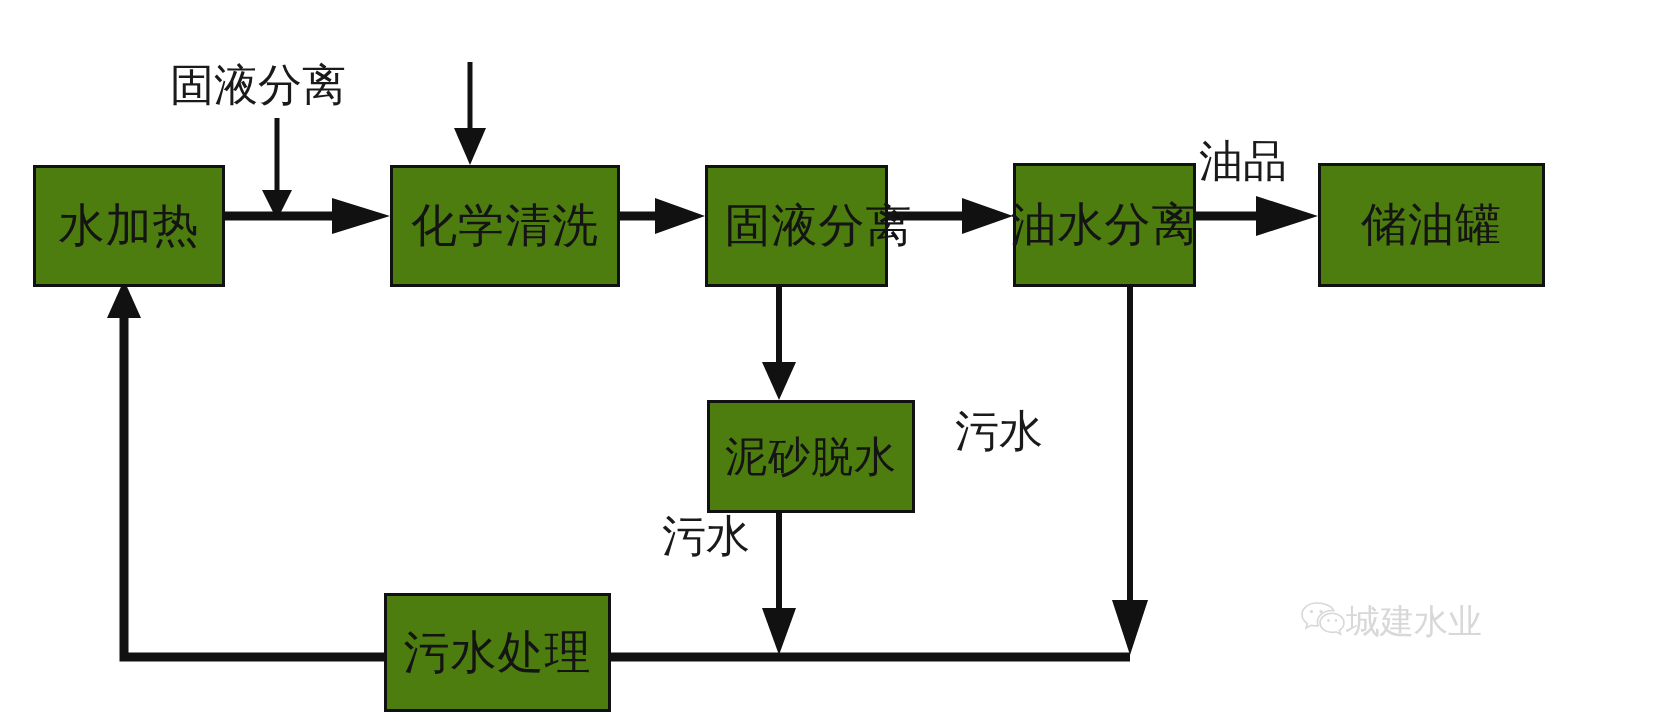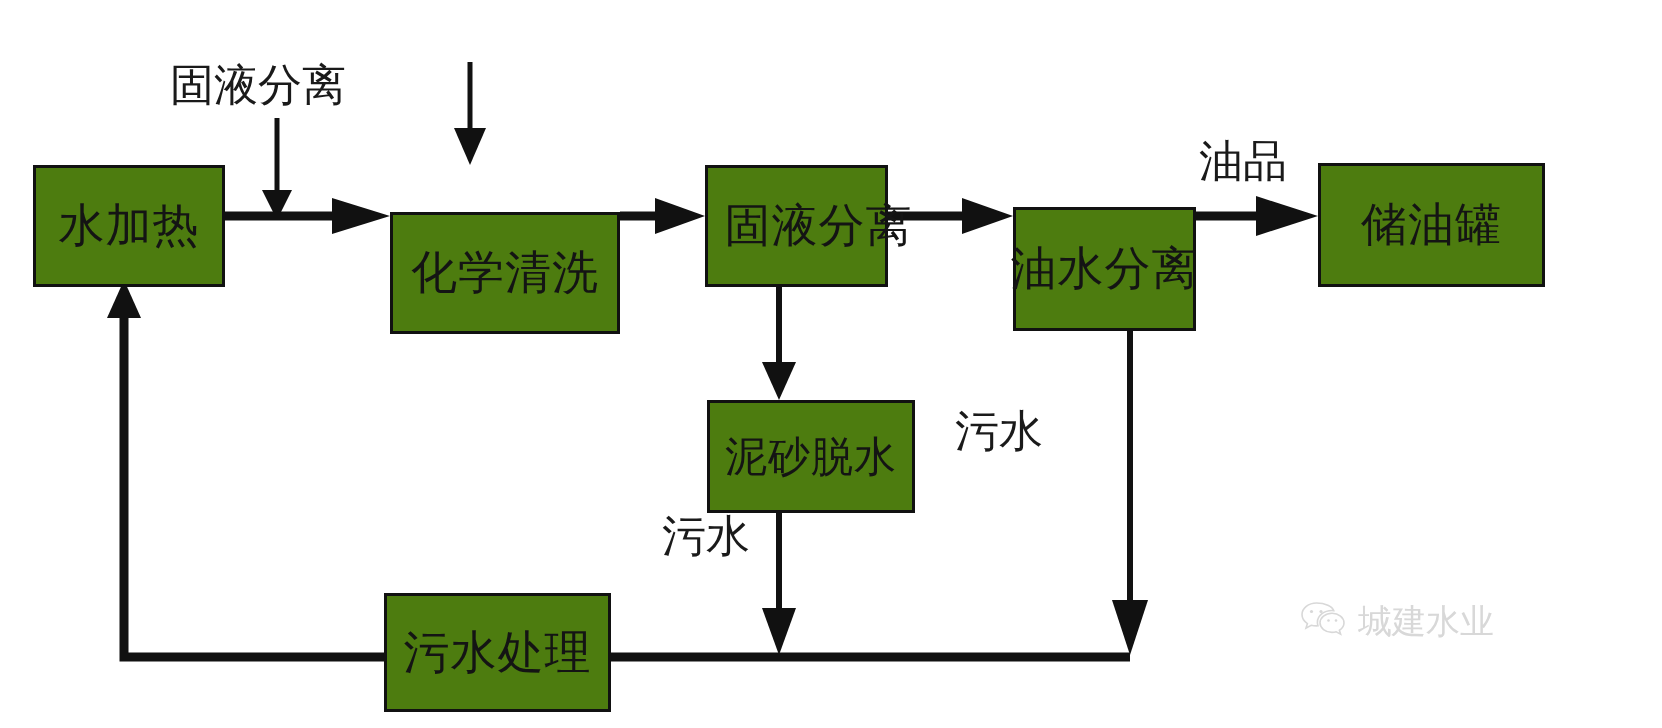--- a/index.html
+++ b/index.html
@@ -42,21 +42,21 @@
     position: absolute;
     color: #1a1a1a;
     font-size: 44px;
     line-height: 1;
     white-space: nowrap;
   }
   .watermark {
     position: absolute;
     display: flex;
     align-items: center;
-    gap: 12px;
+    gap: 0;
     color: #d8d8d8;
     font-size: 34px;
     line-height: 1;
     white-space: nowrap;
     user-select: none;
   }
   .wm-logo { display: block; }
 </style>
 </head>
 <body>
@@ -126,29 +126,29 @@
     <g>
       <path d="M398,657 L124,657 L124,310" stroke="#111111" stroke-width="9" fill="none"></path>
       <path d="M107,318 L141,318 L124,280 z" fill="#111111"></path>
     </g>
   </svg>
 
   <div class="node-box" style="left:33px; top:165px; width:192px; height:122px;">
     <span>水加热</span>
   </div>
 
-  <div class="node-box" style="left:390px; top:165px; width:230px; height:122px;margin-top:47px;">
+  <div class="node-box" style="left:390px; top:165px; width:230px; height:122px;">
     <span>化学清洗</span>
   </div>
 
   <div class="node-box" style="left:705px; top:165px; width:183px; height:122px;padding-left:44px;">
     <span>固液分离</span>
   </div>
 
-  <div class="node-box" style="left:1013px; top:163px; width:183px; height:124px;margin-top:44px;">
+  <div class="node-box" style="left:1013px; top:163px; width:183px; height:124px;">
     <span>油水分离</span>
   </div>
 
   <div class="node-box" style="left:1318px; top:163px; width:227px; height:124px;">
     <span>储油罐</span>
   </div>
 
   <div class="node-box" style="left:707px; top:400px; width:208px; height:113px; font-size:42px;text-align:center;">
     <span>泥砂脱水</span>
   </div>

